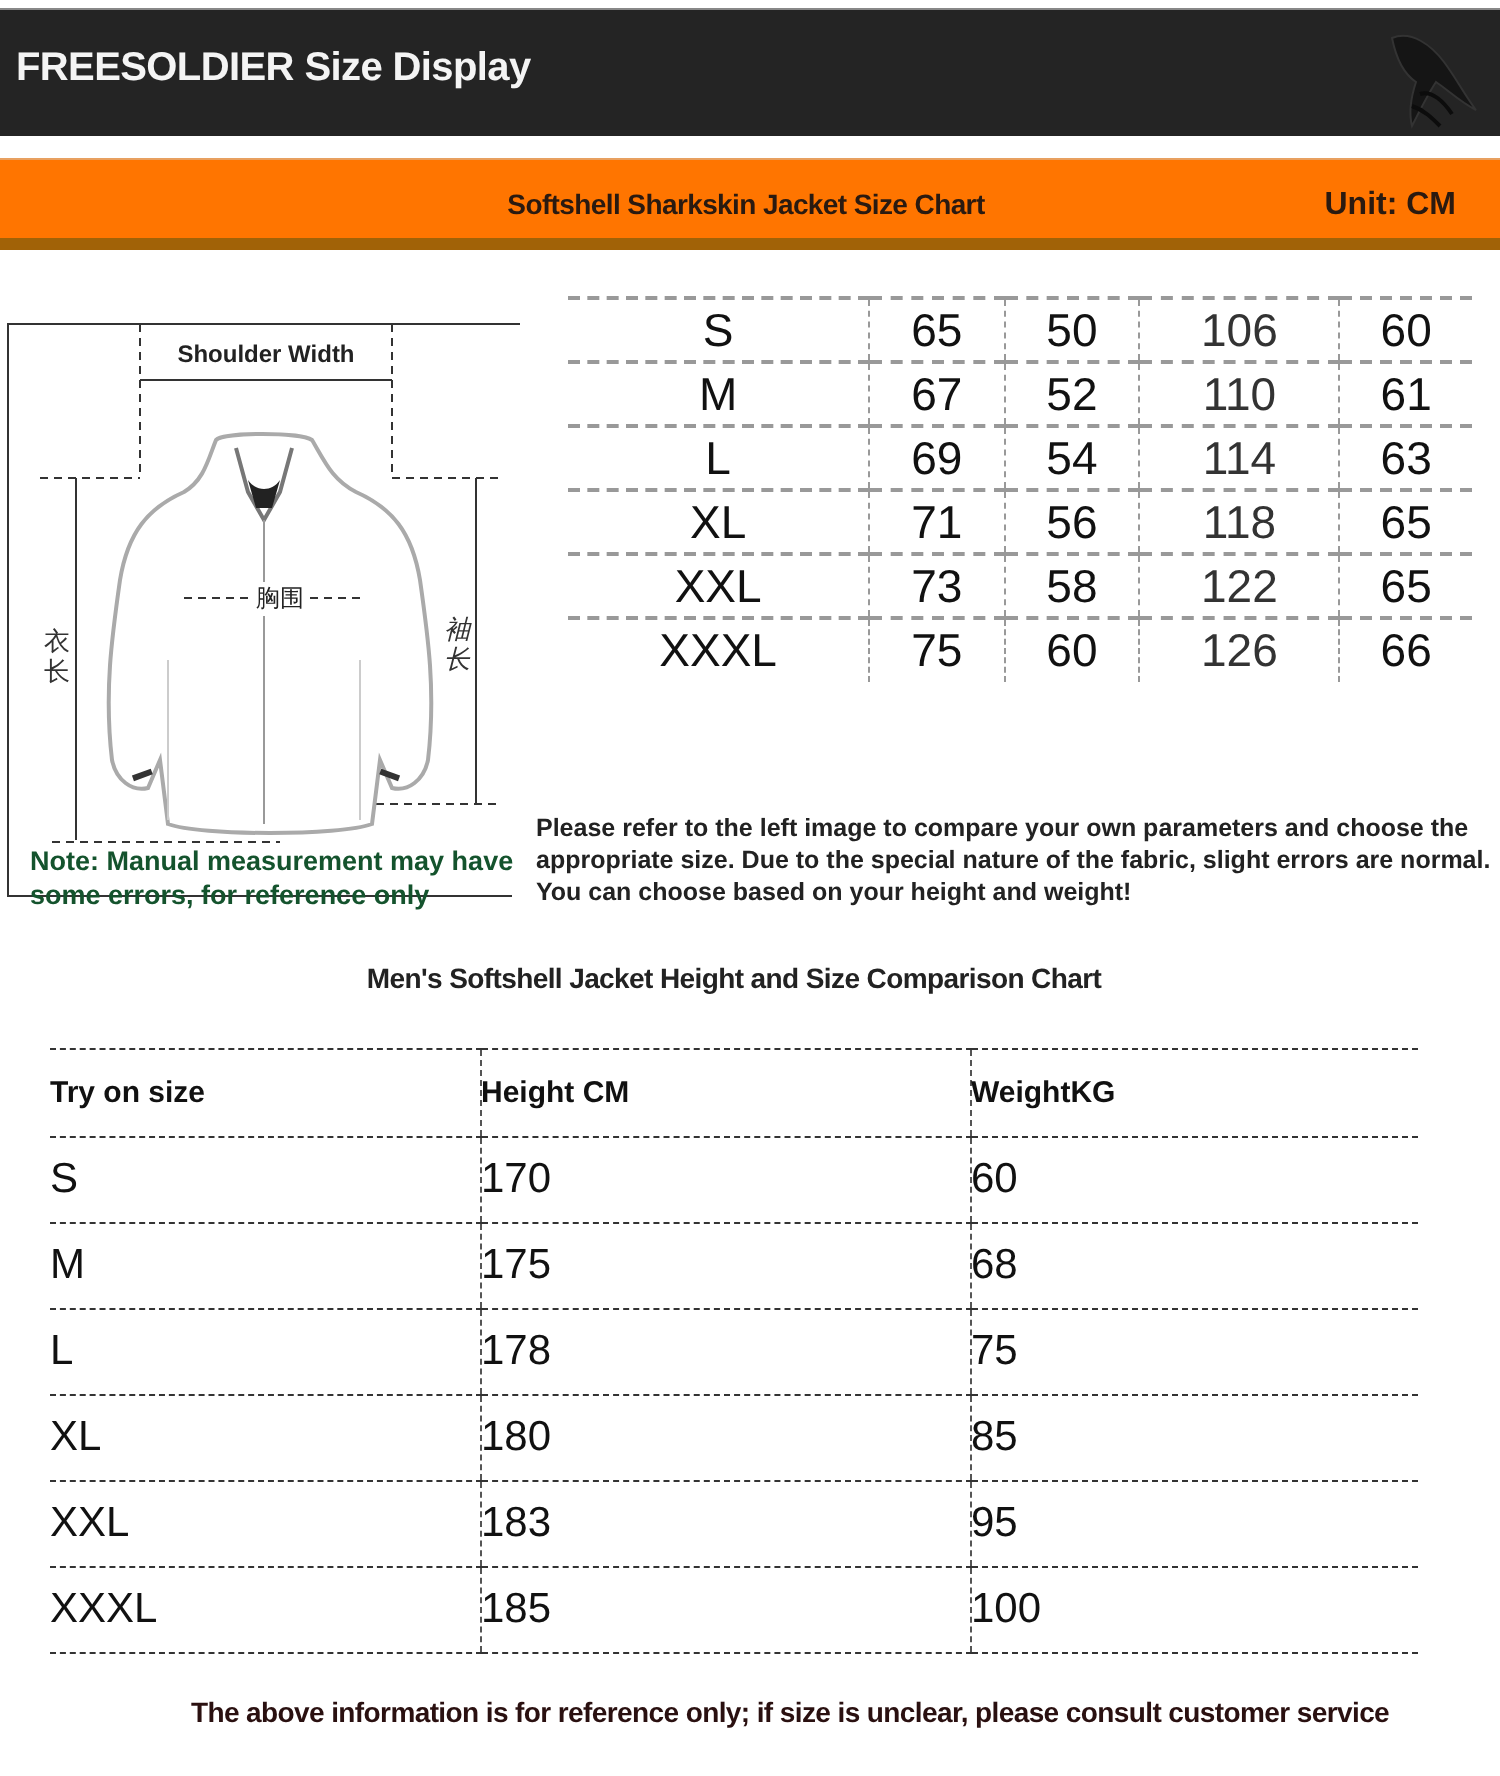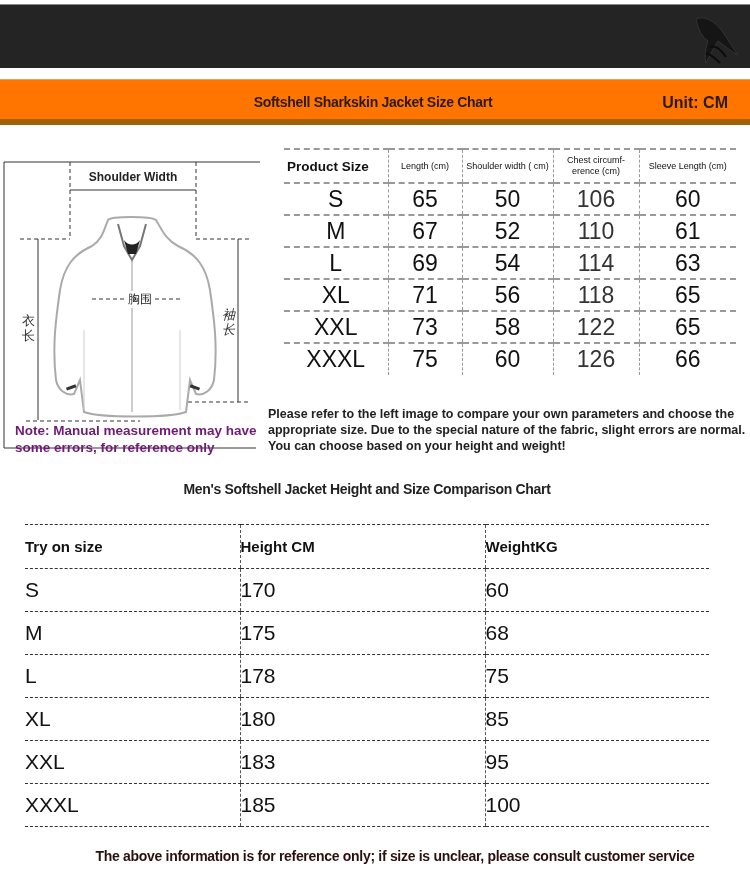--- a/index.html
+++ b/index.html
@@ -32,21 +32,21 @@
   .diagram svg { position: absolute; left: 0; top: 0; }
   .shoulder-label {
     position: absolute; left: 70px; top: 20px; width: 126px; text-align: center;
     font-size: 12px; font-weight: bold; color: #222;
   }
   .chest-label { position: absolute; left: 127px; top: 141px; font-size: 12px; color: #222; background: #fff; padding: 0 1px; }
   .len-label { position: absolute; left: 22px; top: 163px; font-size: 13px; color: #333; width: 14px; line-height: 15px; }
   .sleeve-label { position: absolute; left: 222px; top: 157px; font-size: 13px; color: #333; width: 14px; line-height: 15px; background: #fff; font-style: italic; }
   .note {
     position: absolute; left: 15px; top: 272px; width: 260px;
-    font-size: 13.5px; font-weight: bold; color: #701a75; line-height: 17px;
+    font-size: 13.5px; font-weight: bold; color: #14532d; line-height: 17px;
   }
 
   
   .size-table { position: absolute; left: 284px; top: 148px; width: 452px; border-collapse: collapse; }
   .size-table td, .size-table th {
     border-top: 2px dashed #999; border-bottom: 2px dashed #999;
     text-align: center; padding: 0; font-weight: normal;
   }
   .size-table td + td, .size-table th + th { border-left: 1.5px dashed #999; }
   .size-table th { height: 34px; font-size: 9px; line-height: 11px; color: #111; }
@@ -78,20 +78,21 @@
 
   .footer-note {
     position: absolute; left: 0; width: 790px; top: 848px; text-align: center;
     font-size: 14px; font-weight: bold; color: #2a1010; letter-spacing: -0.3px;
   }
 </style>
 </head>
 <body>
 
 <div class="top-bar">
+  <div class="top-title">FREESOLDIER Size Display</div>
   <svg class="logo" viewBox="0 0 58 56">
     <path d="M10 8 C20 4 30 12 36 20 C42 28 46 36 52 44 C44 40 38 34 32 30 C28 36 24 44 20 52 C18 44 20 36 22 30 C16 26 12 18 10 8 Z" fill="#151515" stroke="#333" stroke-width="1"></path>
     <path d="M24 36 C30 34 36 40 40 46 M20 42 C26 44 30 48 34 52" stroke="#0c0c0c" stroke-width="2" fill="none"></path>
   </svg>
 </div>
 
 <div class="orange-bar">
   <div class="chart-title">Softshell Sharkskin Jacket Size Chart</div>
   <div class="unit">Unit: CM</div>
 </div>
@@ -127,27 +128,20 @@
   </svg>
   <div class="shoulder-label">Shoulder Width</div>
   <div class="chest-label">胸围</div>
   <div class="len-label">衣长</div>
   <div class="sleeve-label">袖长</div>
   <div class="note">Note: Manual measurement may have some errors, for reference only</div>
 </div>
 
 <table class="size-table">
   <tbody>
-      <tr>
-    <th class="first c0">Product Size</th>
-    <th class="c1">Length (cm)</th>
-    <th class="c2">Shoulder width ( cm)</th>
-    <th class="c3">Chest circumf- erence (cm)</th>
-    <th class="c4">Sleeve Length (cm)</th>
-  </tr>
   <tr>
     <td>S</td>
     <td>65</td>
     <td>50</td>
     <td class="chest">106</td>
     <td>60</td>
   </tr>
   <tr>
     <td>M</td>
     <td>67</td>

